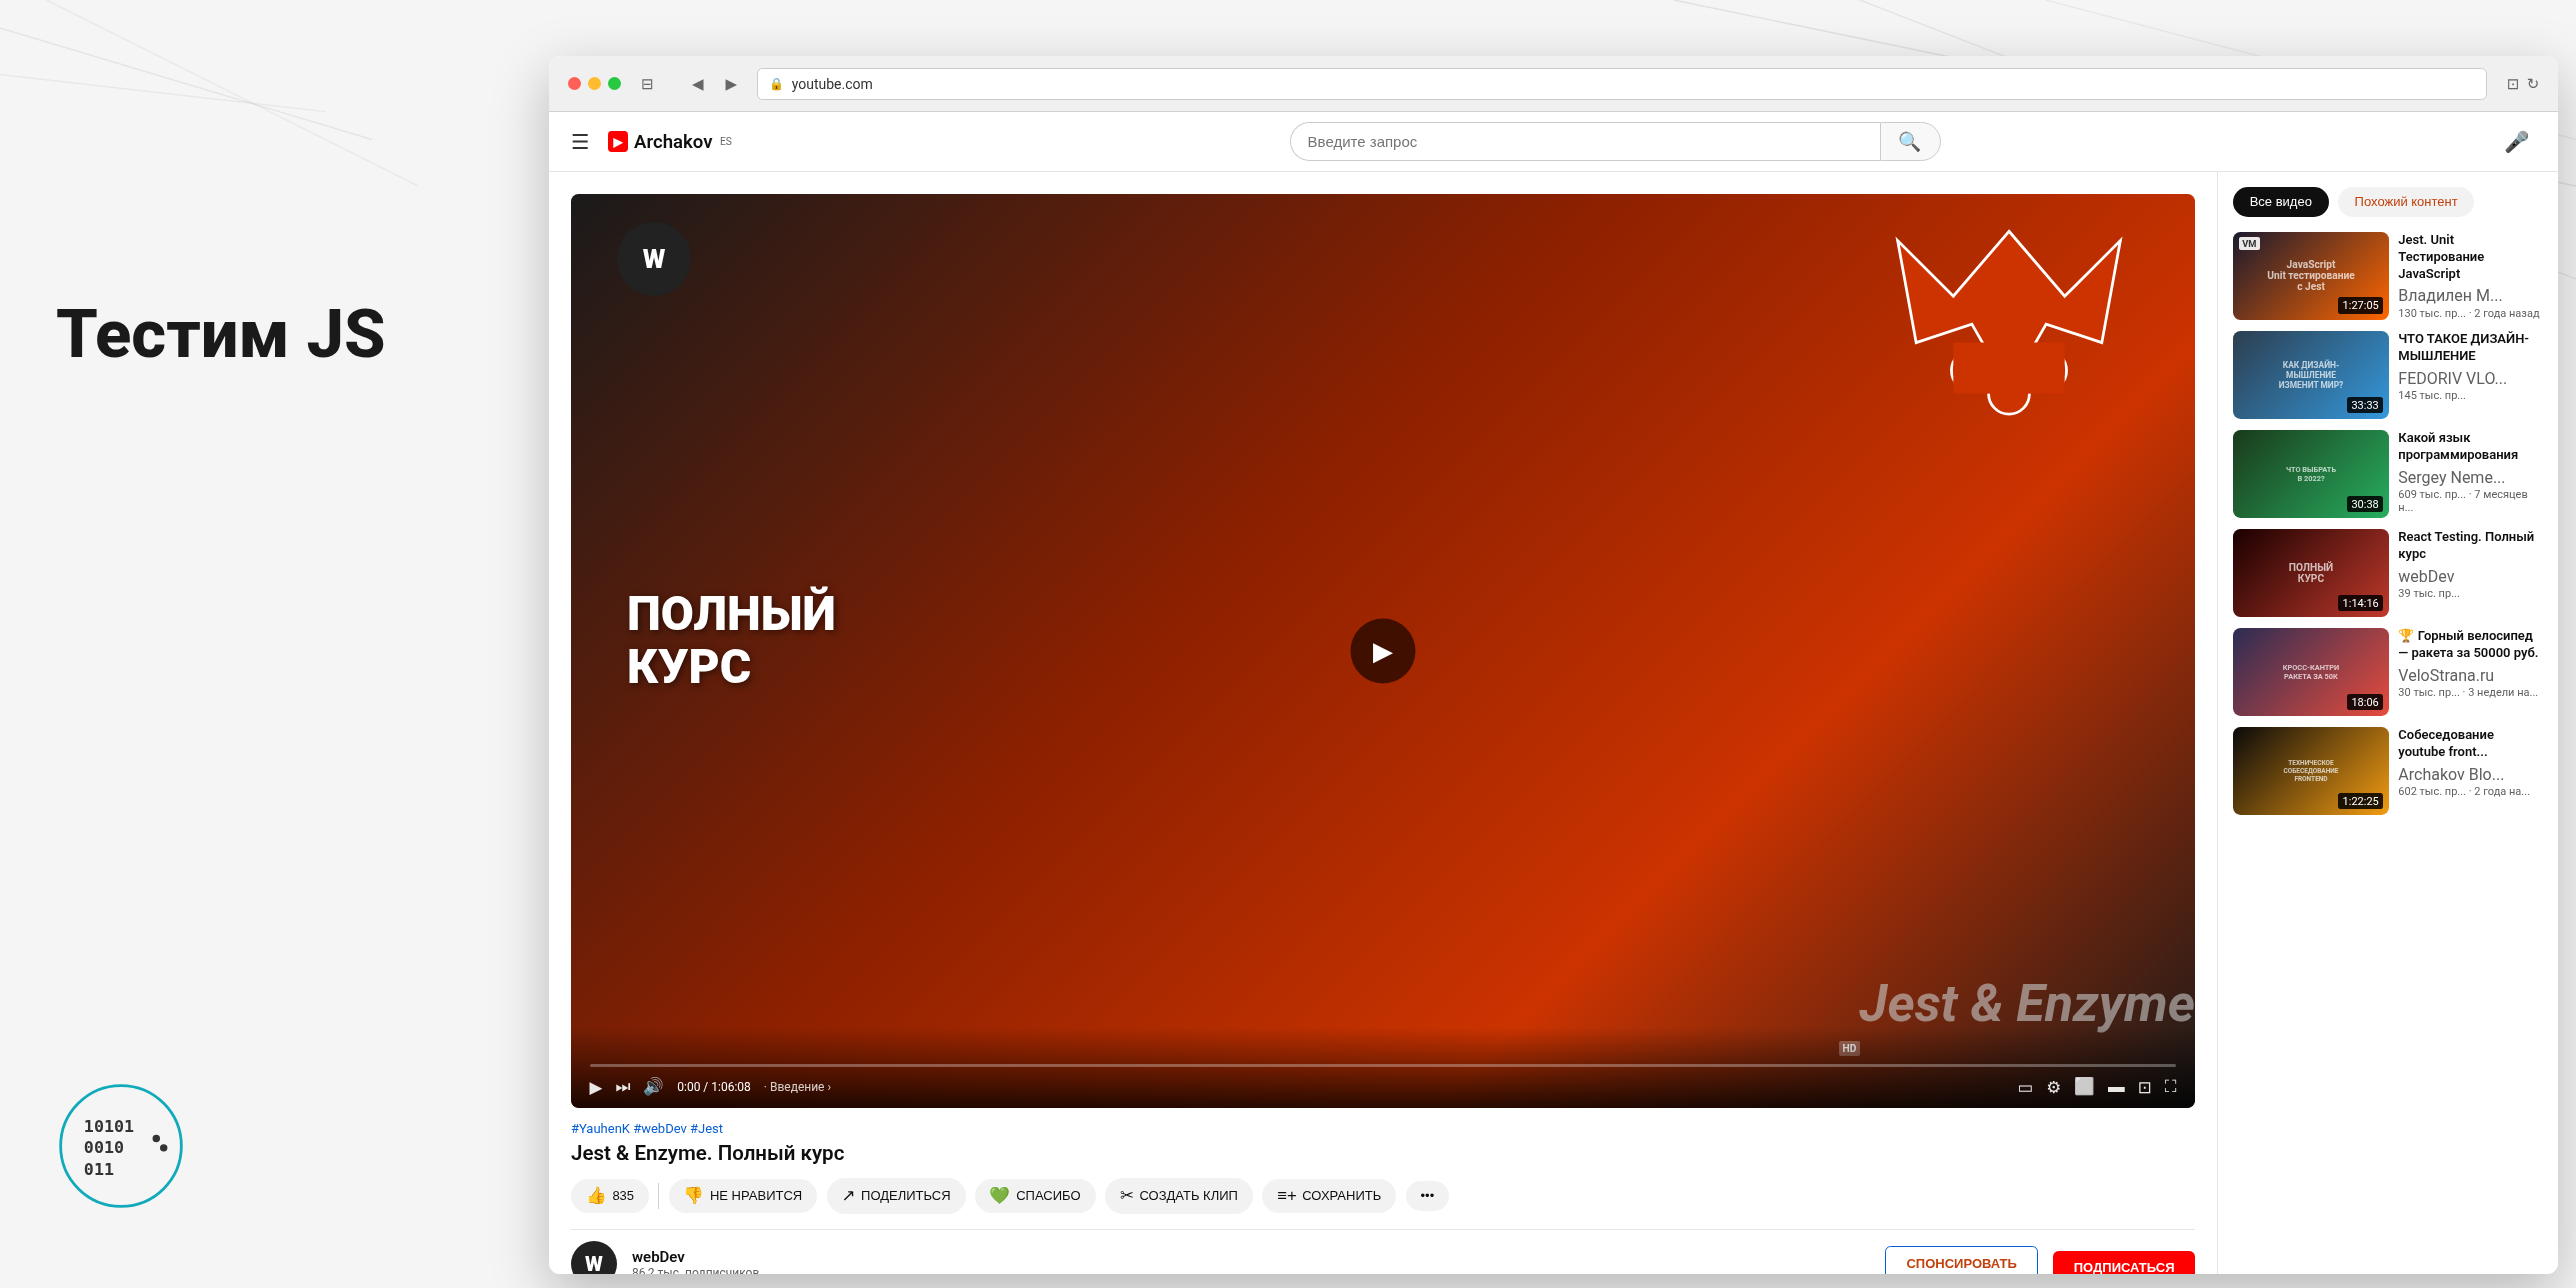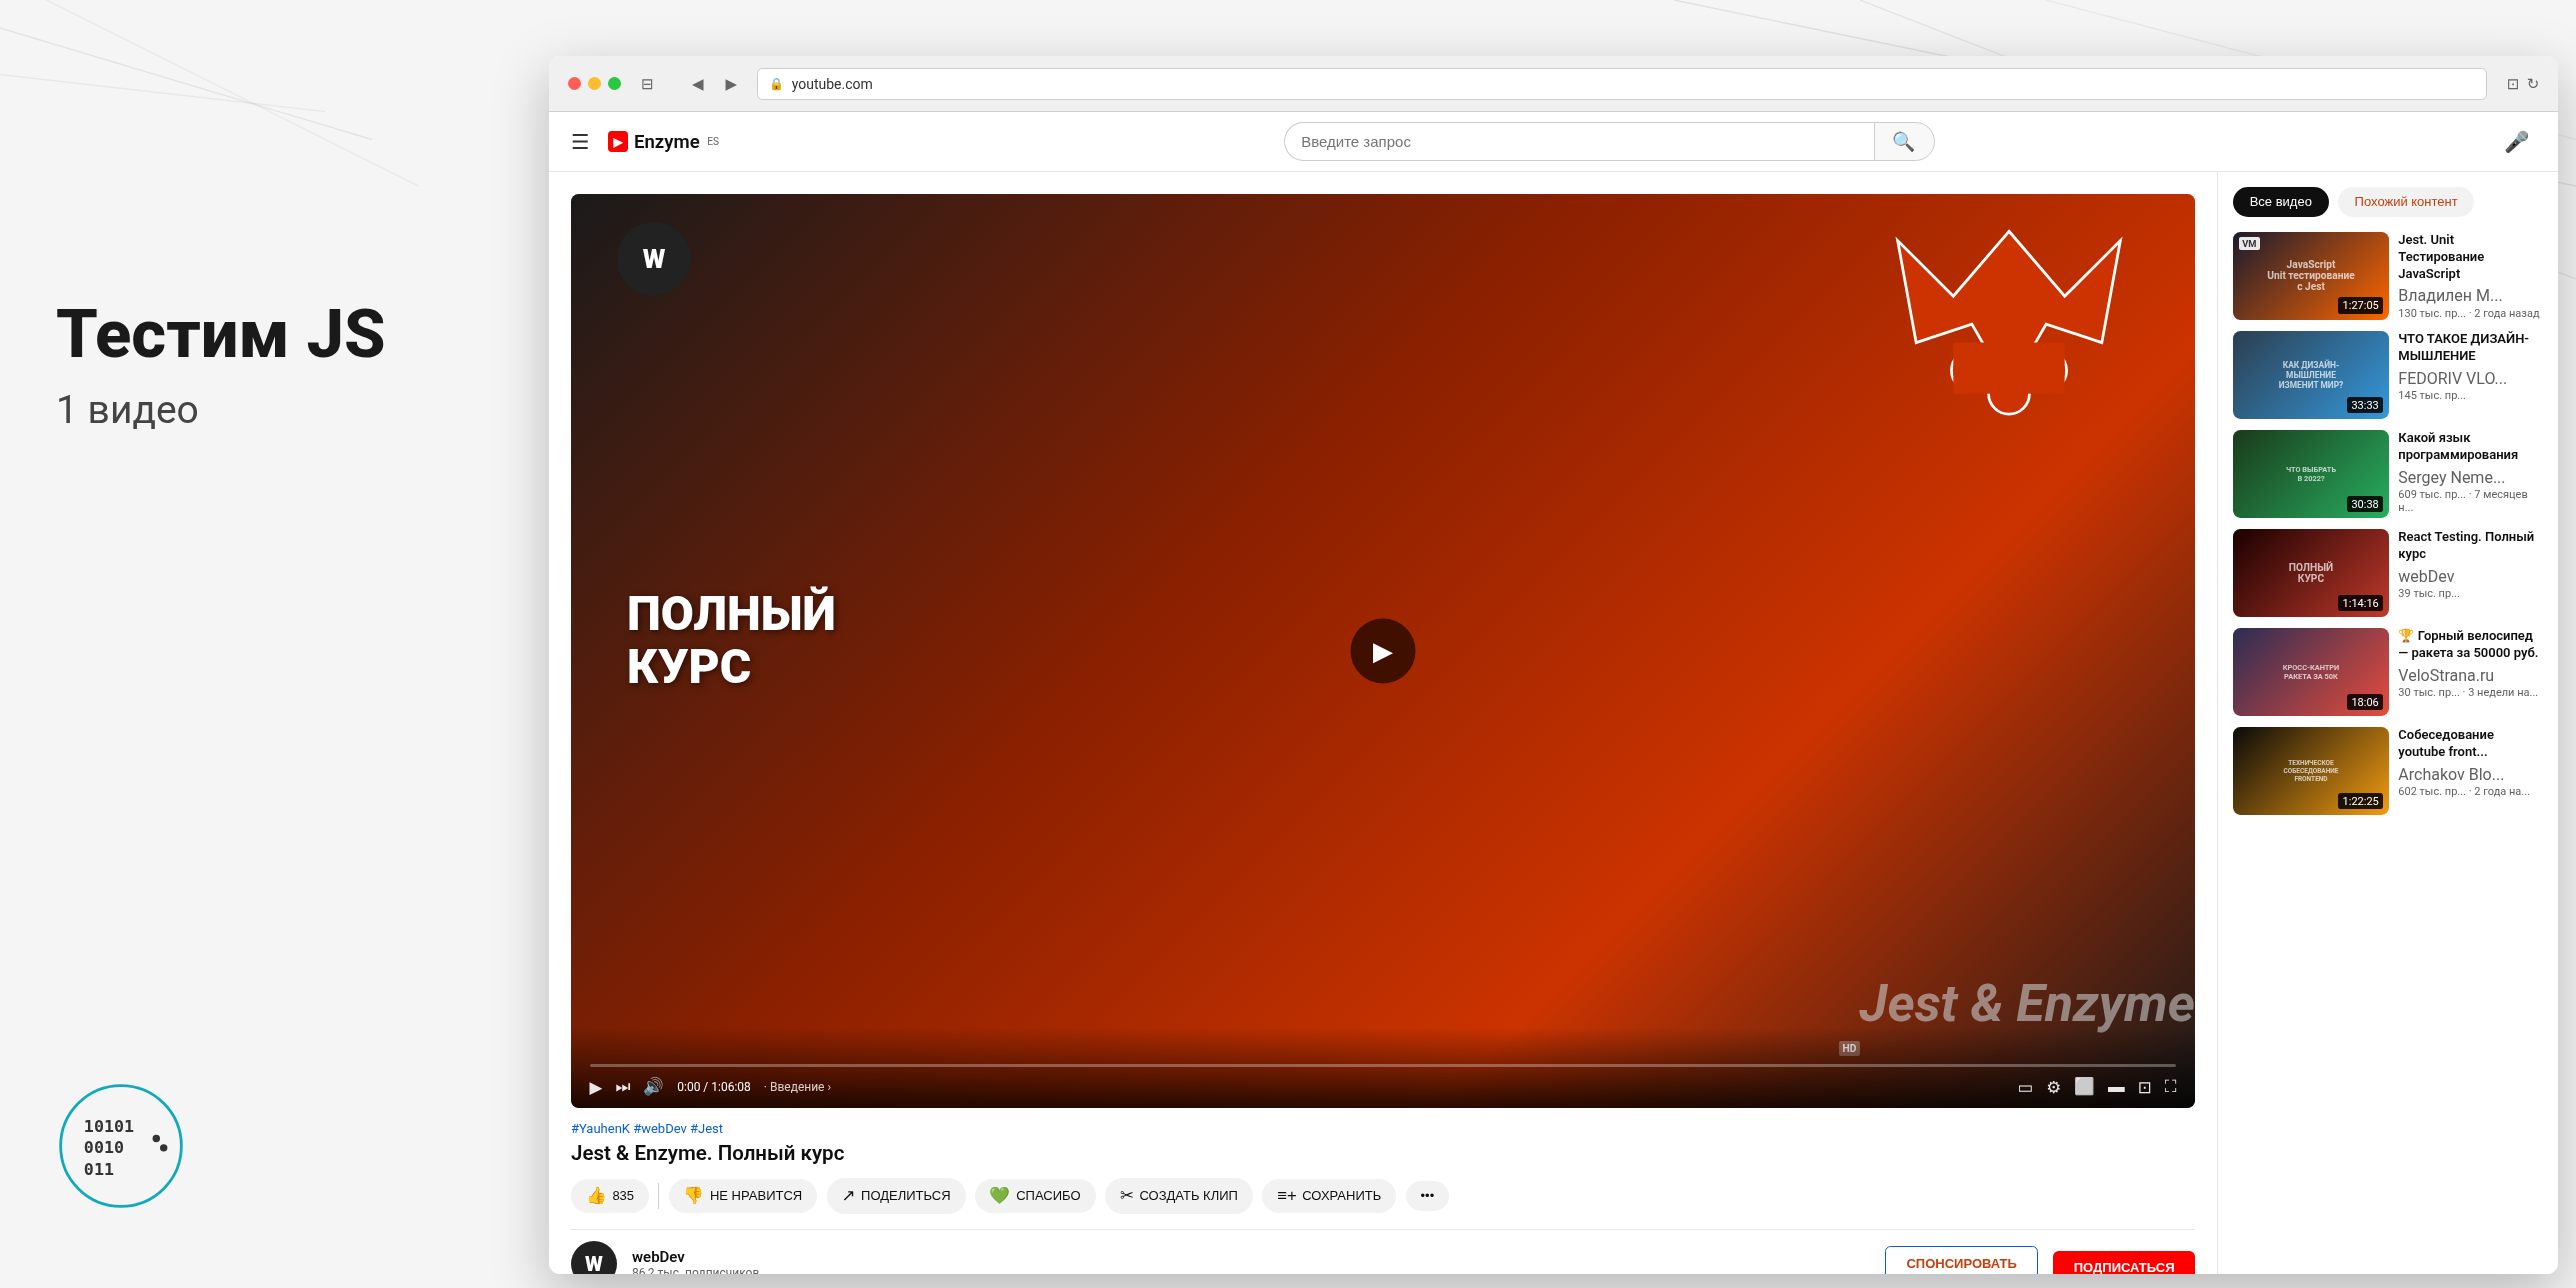--- a/index.html
+++ b/index.html
@@ -634,21 +634,20 @@
   <line x1="2000" y1="0" x2="2770" y2="300" stroke="#ccc" stroke-width="1.5" opacity="0.4"></line>
   <line x1="2200" y1="0" x2="2770" y2="150" stroke="#ccc" stroke-width="1.5" opacity="0.3"></line>
 
   <line x1="0" y1="30" x2="400" y2="150" stroke="#ccc" stroke-width="1.5" opacity="0.4"></line>
   <line x1="0" y1="80" x2="350" y2="120" stroke="#ccc" stroke-width="1.5" opacity="0.3"></line>
   <line x1="50" y1="0" x2="450" y2="200" stroke="#ccc" stroke-width="1.5" opacity="0.3"></line>
 </svg>
 
 <div class="left-panel">
   <h1 class="page-title">Тестим JS</h1>
-  <p class="page-subtitle">1 видео</p>
 
   <div class="logo-area">
     
     <svg class="binary-logo" viewBox="0 0 140 140">
       <circle cx="70" cy="70" r="65" fill="none" stroke="#1ab" stroke-width="3"></circle>
       <text x="30" y="55" fill="#333" font-family="monospace" font-size="18" font-weight="bold">10101</text>
       <text x="30" y="78" fill="#333" font-family="monospace" font-size="18" font-weight="bold">0010</text>
       <text x="30" y="101" fill="#333" font-family="monospace" font-size="18" font-weight="bold">011</text>
 
       <circle cx="108" cy="62" r="4" fill="#333"></circle>
@@ -679,21 +678,21 @@
       <span>↻</span>
     </div>
   </div>
 
   <div class="yt-content">
 
     <div class="yt-header">
       <span class="yt-menu-icon">☰</span>
       <div class="yt-logo">
         <div class="yt-logo-icon">▶</div>
-        <span class="yt-logo-text">Enzyme</span>
+        <span class="yt-logo-text">Archakov</span>
         <sup class="yt-logo-badge">ES</sup>
       </div>
       <div class="yt-search">
         <div class="yt-search-bar">
           <input class="yt-search-input" type="text" placeholder="Введите запрос" style="">
           <button class="yt-search-btn">🔍</button>
         </div>
       </div>
       <div class="yt-header-actions">
         <button class="yt-icon-btn">🎤</button>

